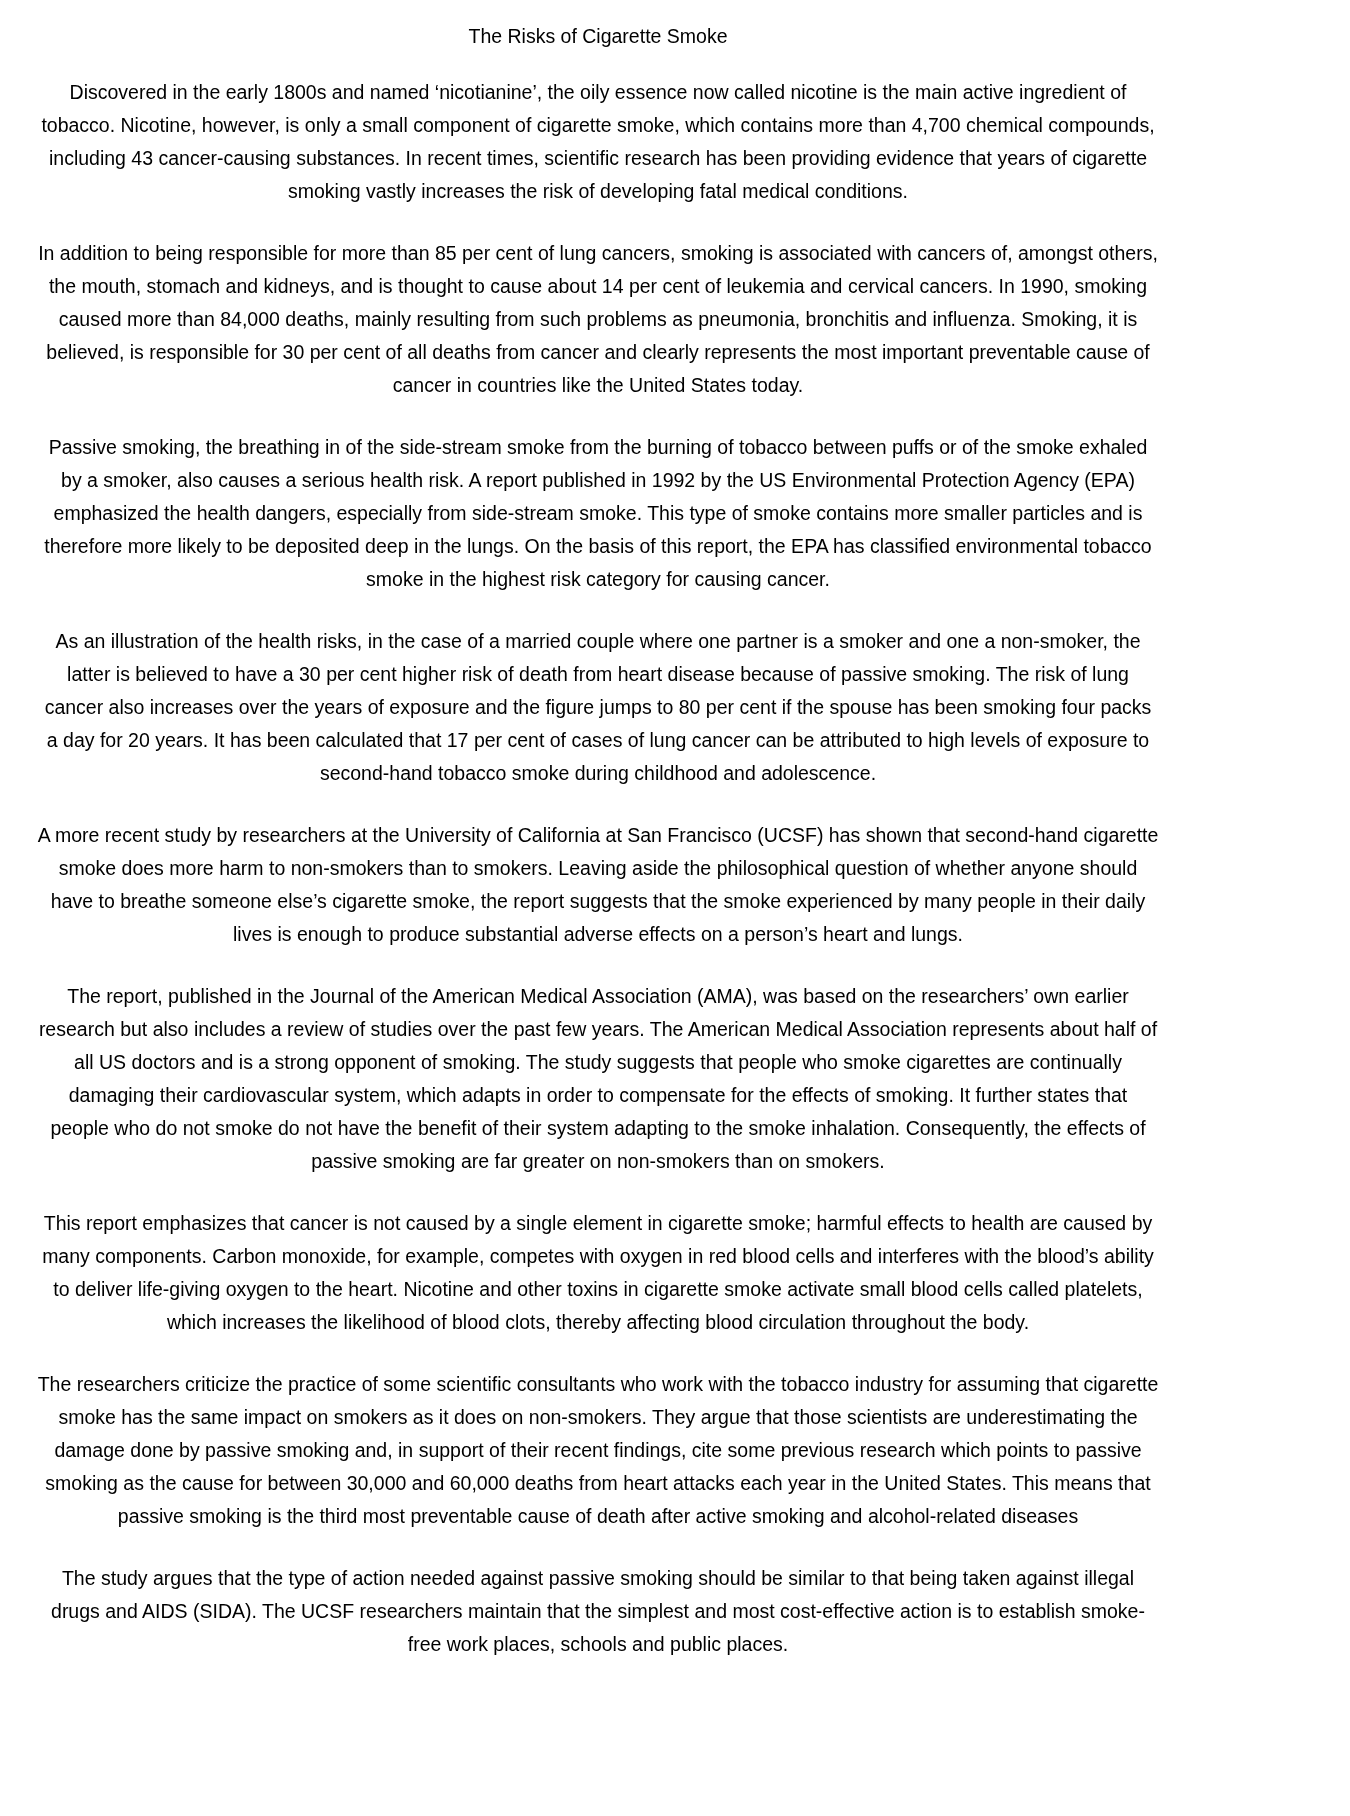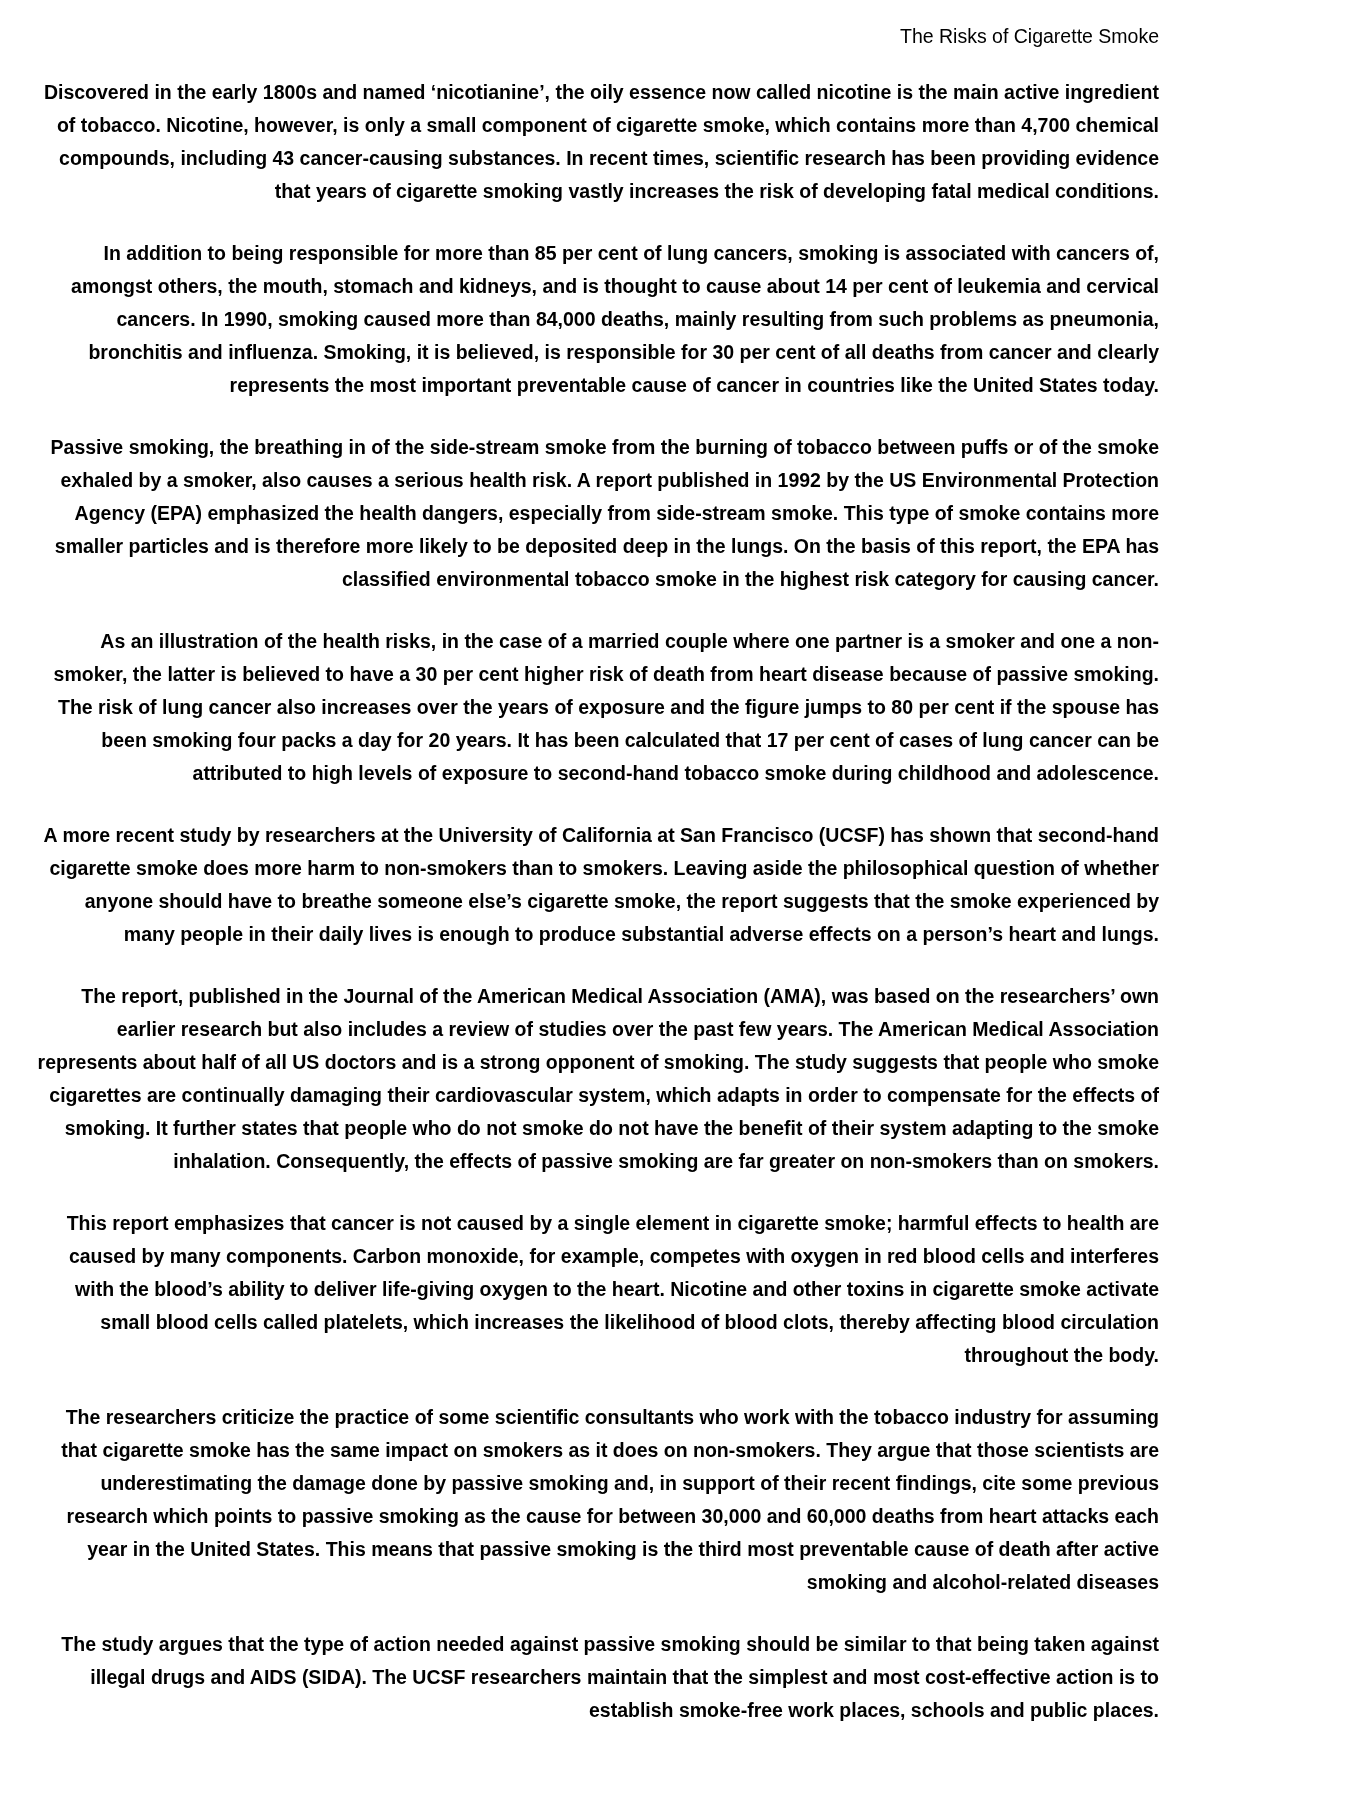--- a/index.html
+++ b/index.html
@@ -20,30 +20,30 @@
     height: 1816px;
     padding: 20px 0 0 37px;
   }
   .content {
     width: 1122px;
   }
   .doc-title {
     font-size: 19.5px;
     font-weight: 400;
     line-height: 33px;
-    text-align: right;
+    text-align: center;
     margin: 0 0 23px 0;
     letter-spacing: 0;
   }
   .para {
     font-size: 19.5px;
-    font-weight: 700;
+    font-weight: 400;
     line-height: 33px;
     margin: 0 0 29px 0;
-    text-align: right;
+    text-align: center;
   }
 </style>
 </head>
 <body style="color: rgb(0, 0, 0); background: rgb(255, 255, 255);">
 
 <div class="page">
   <div class="content">
     <h1 class="doc-title">The Risks of Cigarette Smoke</h1>
 
     <p class="para">Discovered in the early 1800s and named ‘nicotianine’, the oily essence now called nicotine is the main active ingredient of tobacco. Nicotine, however, is only a small component of cigarette smoke, which contains more than 4,700 chemical compounds, including 43 cancer-causing substances. In recent times, scientific research has been providing evidence that years of cigarette smoking vastly increases the risk of developing fatal medical conditions.</p>

